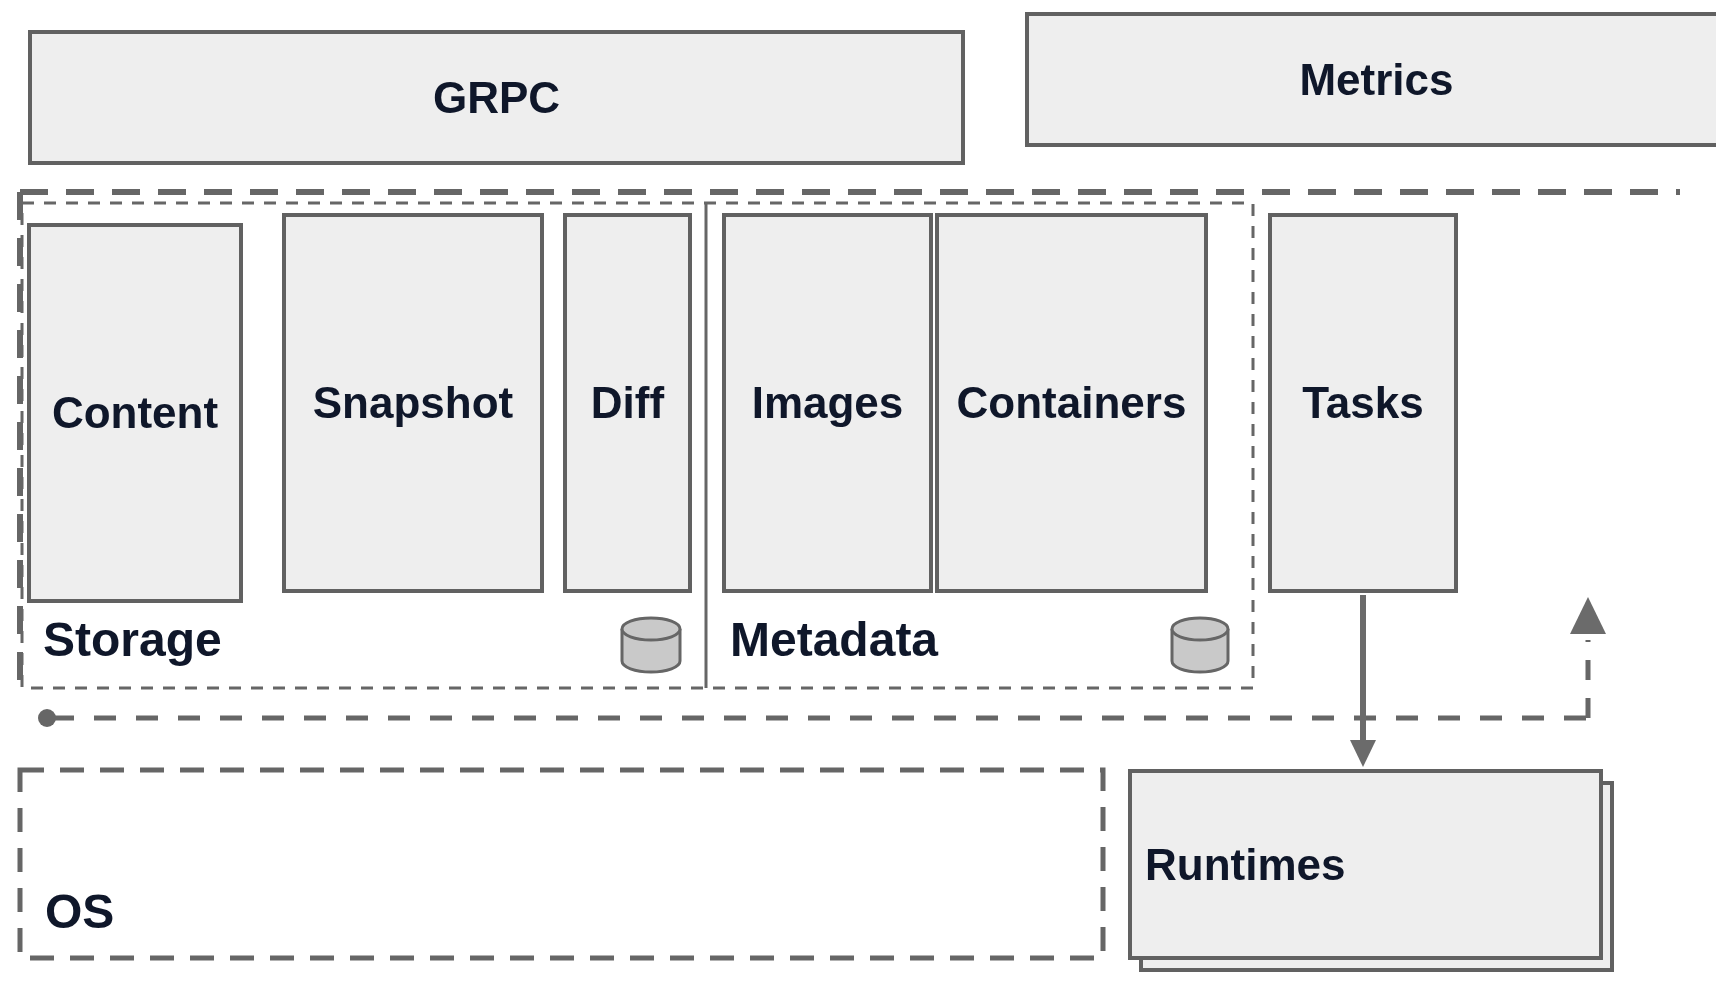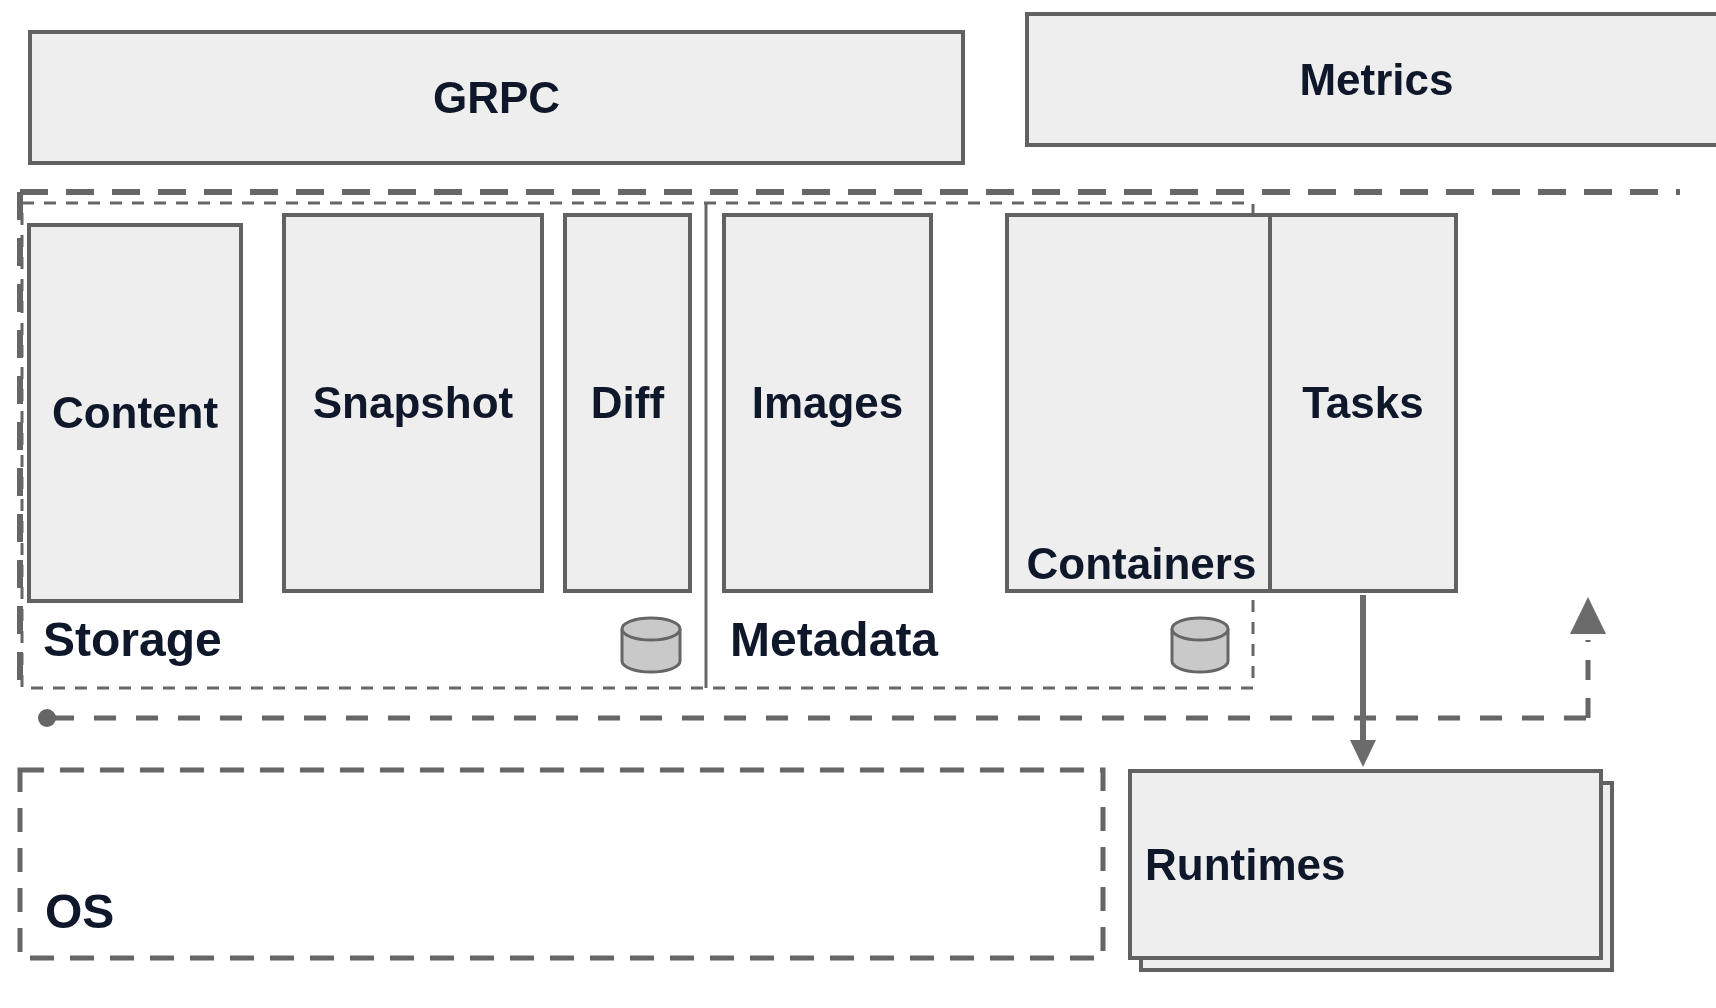--- a/index.html
+++ b/index.html
@@ -30,21 +30,21 @@
     text-align:right;
   }
   
   .grpc-box{left:28px;top:30px;width:937px;height:135px;}
   .metrics-box{left:985px;top:12px;width:703px;height:135px;margin-left:40px;}
   
   .content-box{left:27px;top:213px;width:216px;height:380px;margin-top:10px;}
   .snapshot-box{left:273px;top:213px;width:262px;height:380px;margin-left:9px;}
   .diff-box{left:563px;top:213px;width:129px;height:380px;}
   .images-box{left:722px;top:213px;width:211px;height:380px;}
-  .containers-box{left:1005px;top:213px;width:273px;height:380px;align-items:flex-end;}
+  .containers-box{left:935px;top:213px;width:273px;height:380px;}
   .tasks-box{left:1268px;top:213px;width:190px;height:380px;}
   .events-box{left:1490px;top:213px;width:198px;height:380px;}
   
   .storage-label{left:43px;top:612px;}
   .metadata-label{left:730px;top:612px;}
   .os-label{left:45px;top:884px;}
   
   .runtimes-shadow{
     position:absolute;left:1139px;top:781px;width:475px;height:191px;
     box-sizing:border-box;background:#eeeeee;border:4px solid #616161;z-index:1;

